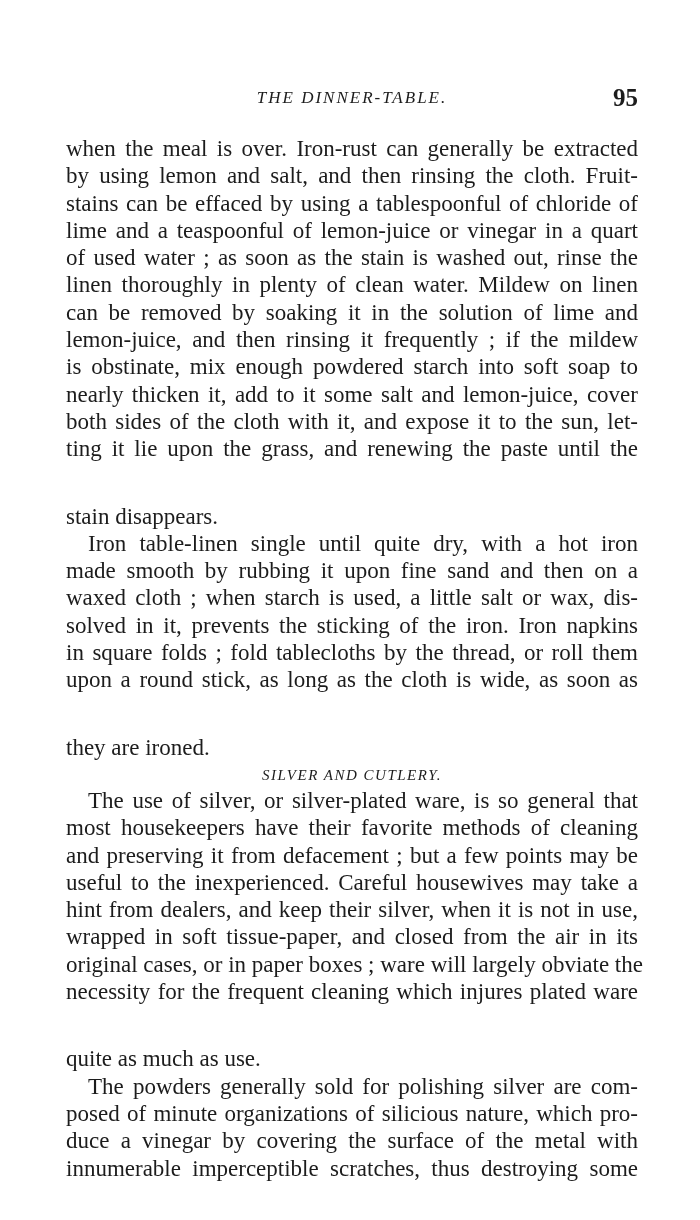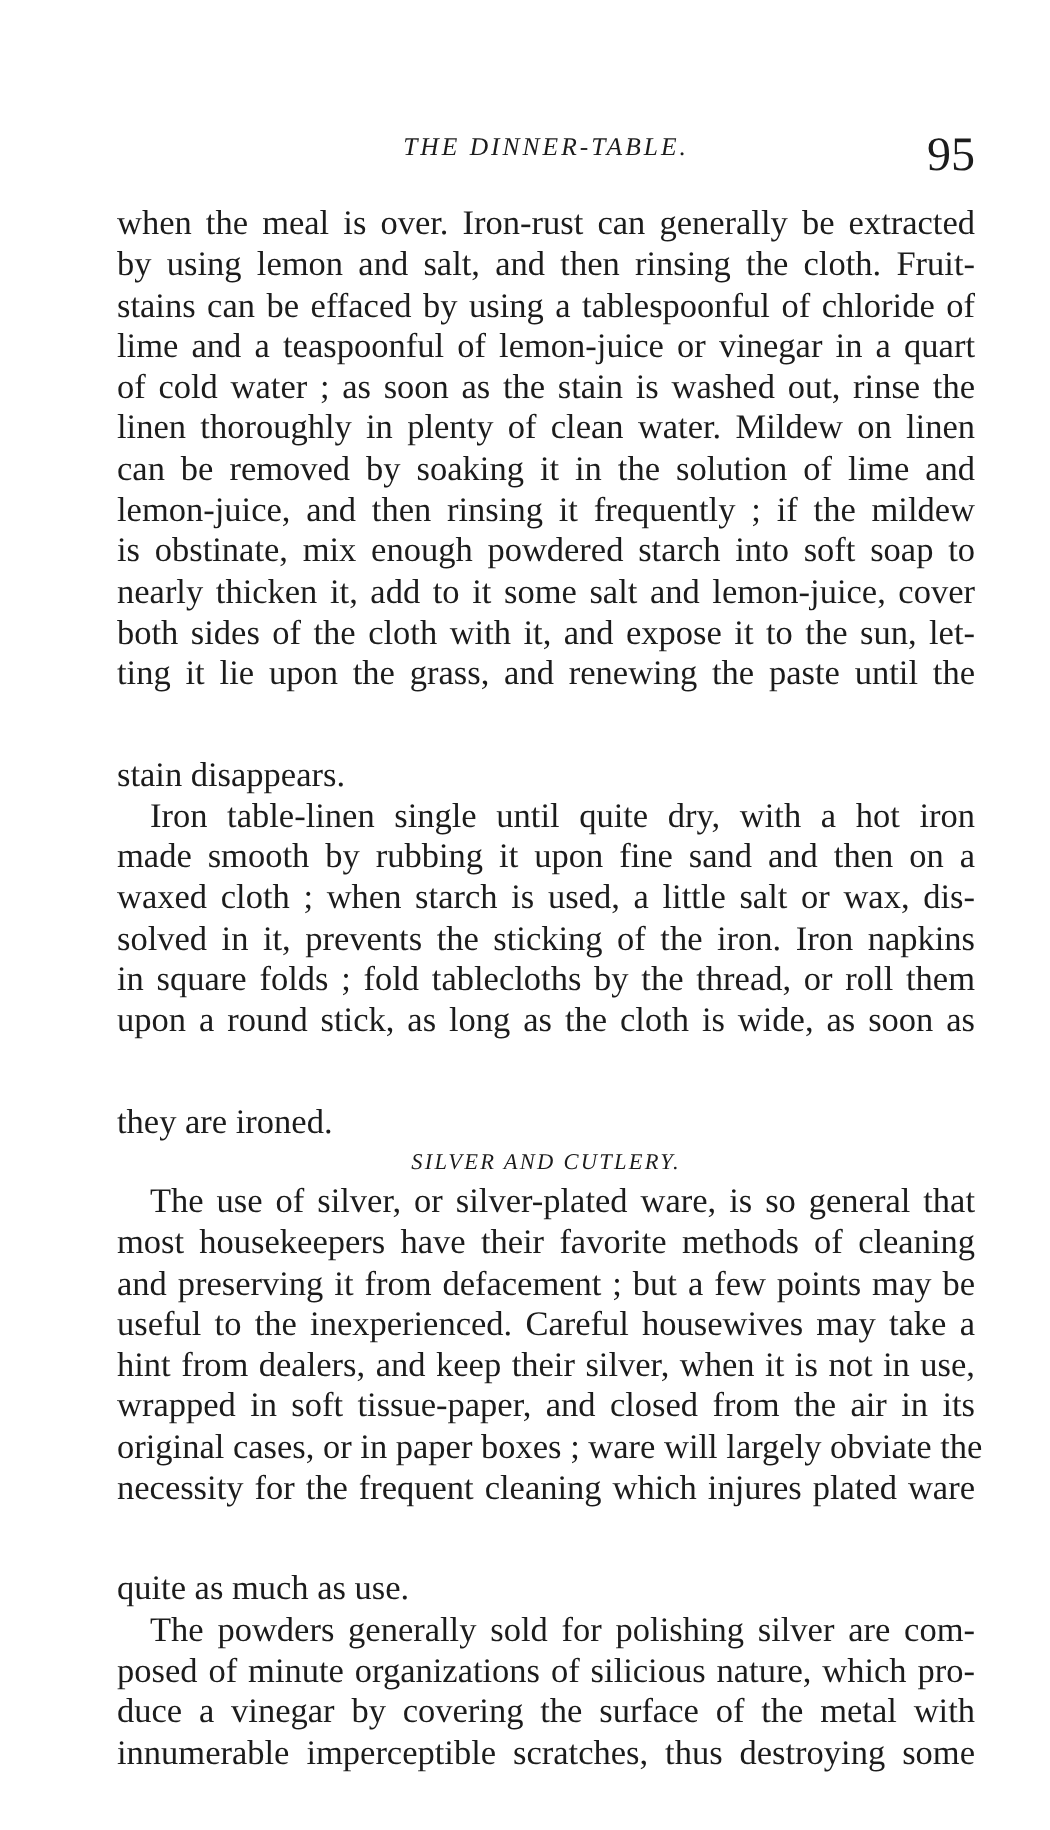--- a/index.html
+++ b/index.html
@@ -10,21 +10,21 @@
     body {
       width: 700px;
       height: 1220px;
       position: relative;
       overflow: hidden;
       color: #1c1c1c;
       font-family: "Liberation Serif", "DejaVu Serif", serif;
     }
     .page {
       position: absolute;
-      left: 12px;
+      left: 0;
       top: 0;
       width: 624px;
       height: 1220px;
     }
     .running-head {
       position: absolute;
       top: 86px;
       left: 66px;
       width: 572px;
       height: 30px;
@@ -36,21 +36,22 @@
       text-align: center;
       font-style: italic;
       font-size: 17px;
       letter-spacing: 2px;
       top: 2px;
     }
     .page-number {
       position: absolute;
       right: 0;
       top: -2px;
-      font-size: 32px;
+      font-size: 25px;
+      font-weight: bold;
     }
     .body-text {
       position: absolute;
       top: 135px;
       left: 66px;
       width: 572px;
     }
     .line {
       height: 27.3px;
       line-height: 27.3px;
@@ -88,21 +89,21 @@
     <div class="page-number">95</div>
   </div>
 
   <div class="body-text">
 
     <div>
       <span class="line">when the meal is over.   Iron-rust can generally be extracted</span>
       <span class="line">by using lemon and salt, and then rinsing the cloth.  Fruit-</span>
       <span class="line">stains can be effaced by using a tablespoonful of chloride of</span>
       <span class="line">lime and a teaspoonful of lemon-juice or vinegar in a quart</span>
-      <span class="line">of cold water ; as soon as the stain is washed out, rinse the</span>
+      <span class="line">of used water ; as soon as the stain is washed out, rinse the</span>
       <span class="line">linen thoroughly in plenty of clean water.  Mildew on linen</span>
       <span class="line">can be removed by soaking it in the solution of lime and</span>
       <span class="line">lemon-juice, and then rinsing it frequently ; if the mildew</span>
       <span class="line">is obstinate, mix enough powdered starch into soft soap to</span>
       <span class="line">nearly thicken it, add to it some salt and lemon-juice, cover</span>
       <span class="line">both sides of the cloth with it, and expose it to the sun, let-</span>
       <span class="line">ting it lie upon the grass, and renewing the paste until the</span>
       <span class="line last">stain disappears.</span>
     </div>
 

